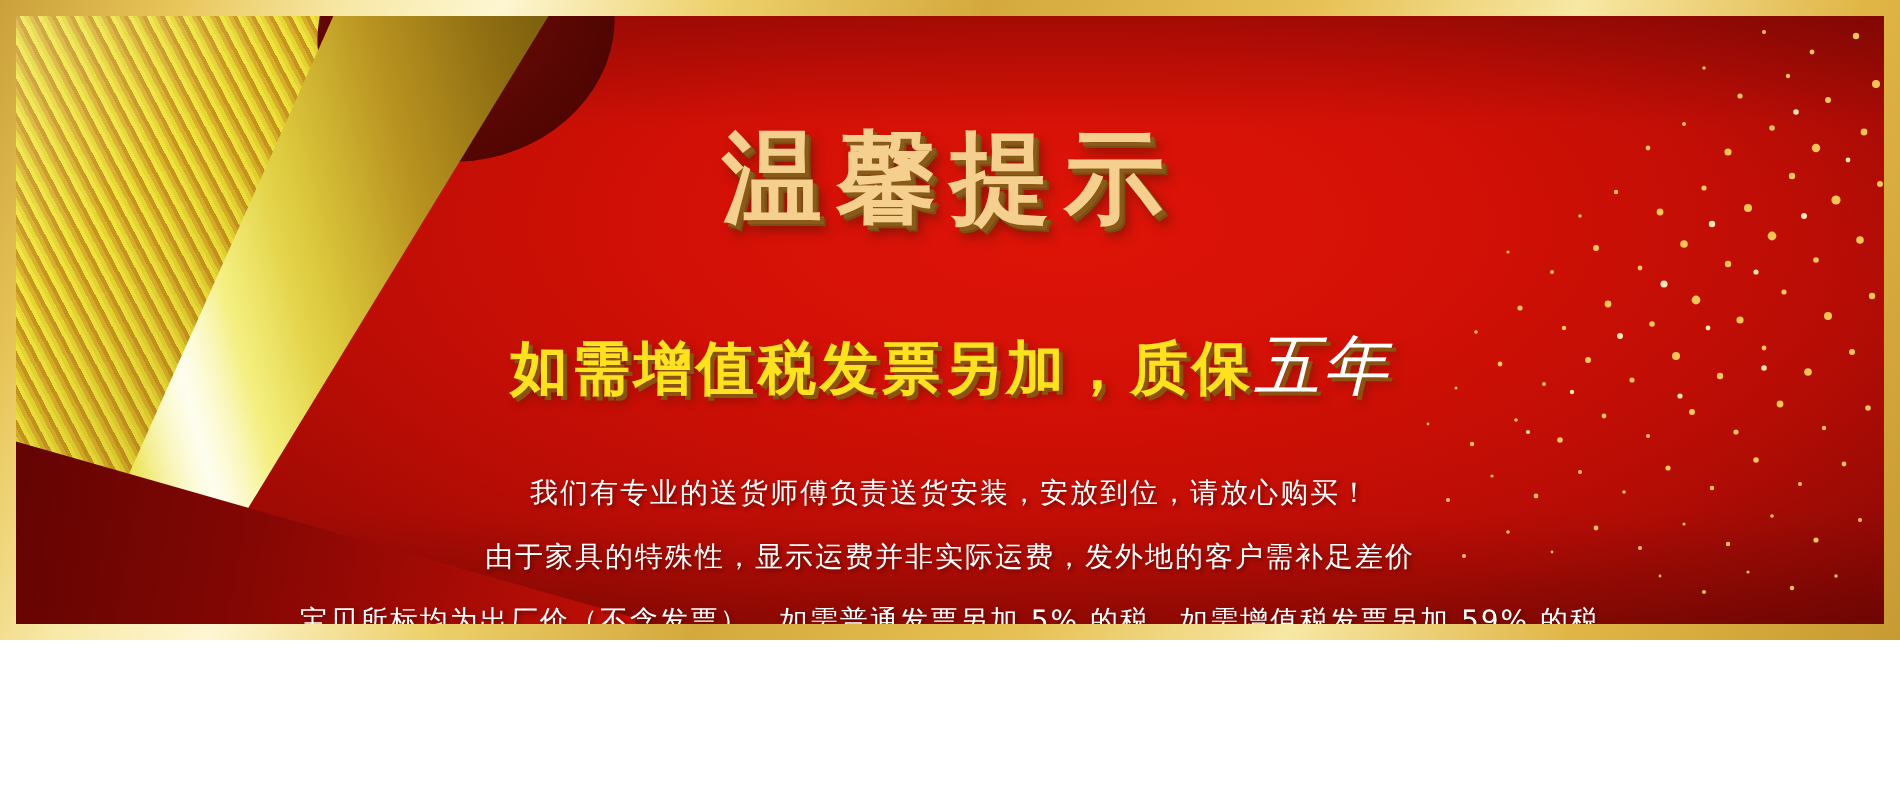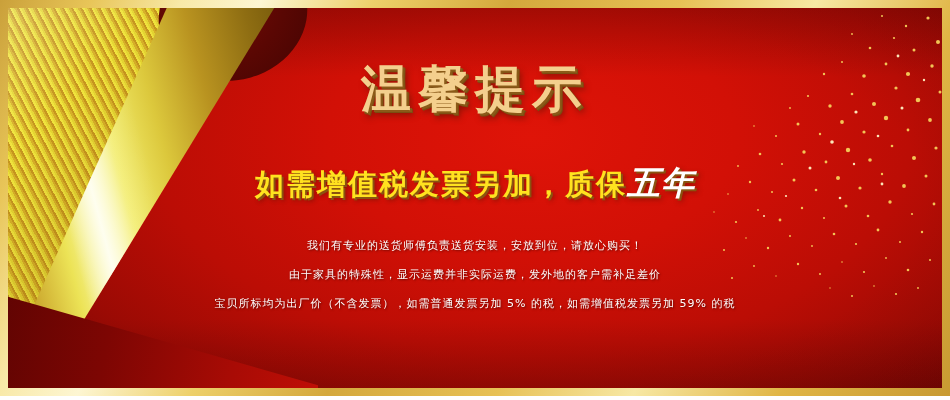--- a/index.html
+++ b/index.html
@@ -3,21 +3,21 @@
 <meta charset="utf-8">
 <style>
   html, body {
     margin: 0;
     padding: 0;
     background: #ffffff;
   }
   #banner {
     position: relative;
     width: 950px;
-    height: 396px;
+    height: 320px;
     overflow: hidden;
     font-family: "DejaVu Sans", "Liberation Sans", sans-serif;
     box-sizing: border-box;
     
     background:
       linear-gradient(115deg,
         #caa03a 0%, #e8c558 8%, #f8e9a8 16%, #fdf6d2 23%,
         #edd06a 33%, #d4a83c 45%, #e7c155 60%, #f7e8a4 72%,
         #e0b545 85%, #c89a32 100%);
     padding: 8px;
@@ -156,27 +156,27 @@
     font-weight: bold;
     letter-spacing: 2px;
     color: #ffe21f;
     text-shadow: 2px 2px 0 #8a5310, 3px 3px 4px rgba(60,20,0,.45);
     white-space: nowrap;
   }
   #subtitle .hl {
     color: #ffffff;
     font-size: 33px;
     font-style: italic;
-    font-weight: bold;
+    font-weight: normal;
     letter-spacing: 1px;
     text-shadow: 2px 2px 0 #8a5310, 3px 3px 5px rgba(60,20,0,.5);
   }
   .body-line {
     margin-top: 14px;
-    font-size: 11px;
+    font-size: 14px;
     color: #ffffff;
     letter-spacing: 1px;
     text-shadow: 1px 1px 2px rgba(70,5,0,.75);
     white-space: nowrap;
   }
   #line1 { margin-top: 32px; }
 </style>
 </head>
 <body>
 

